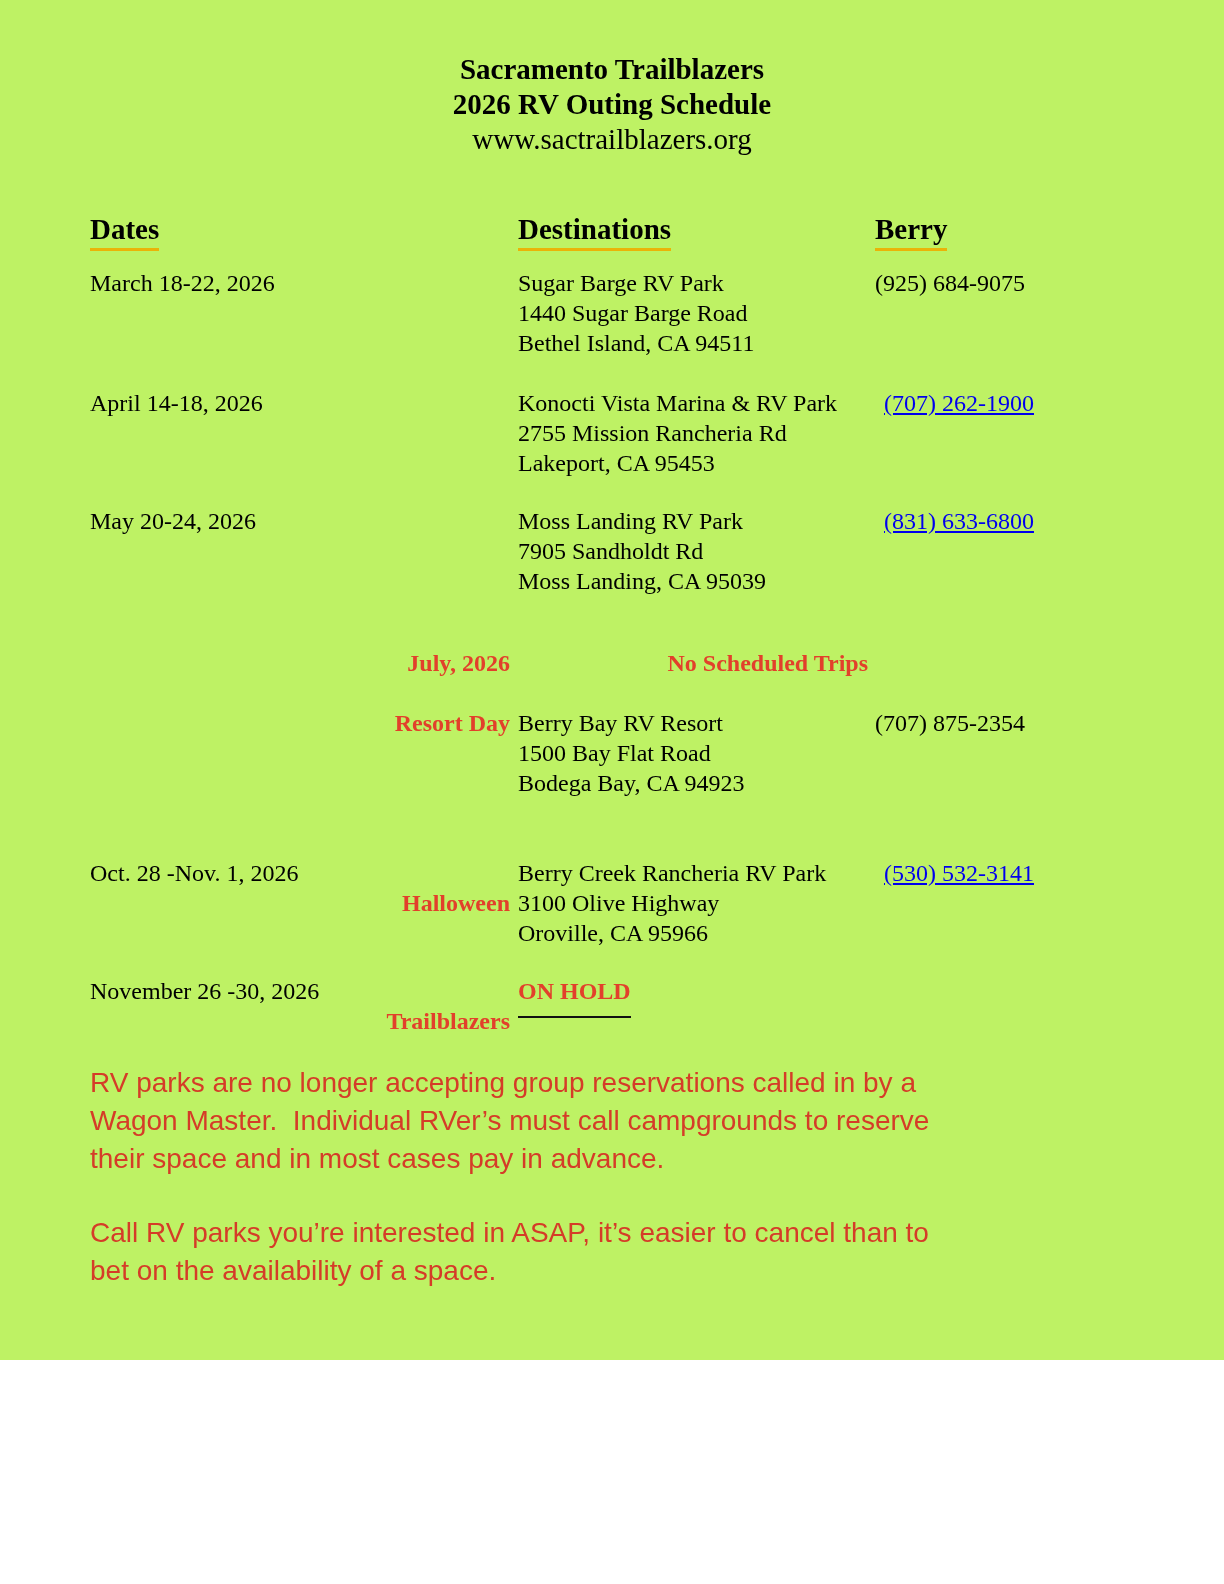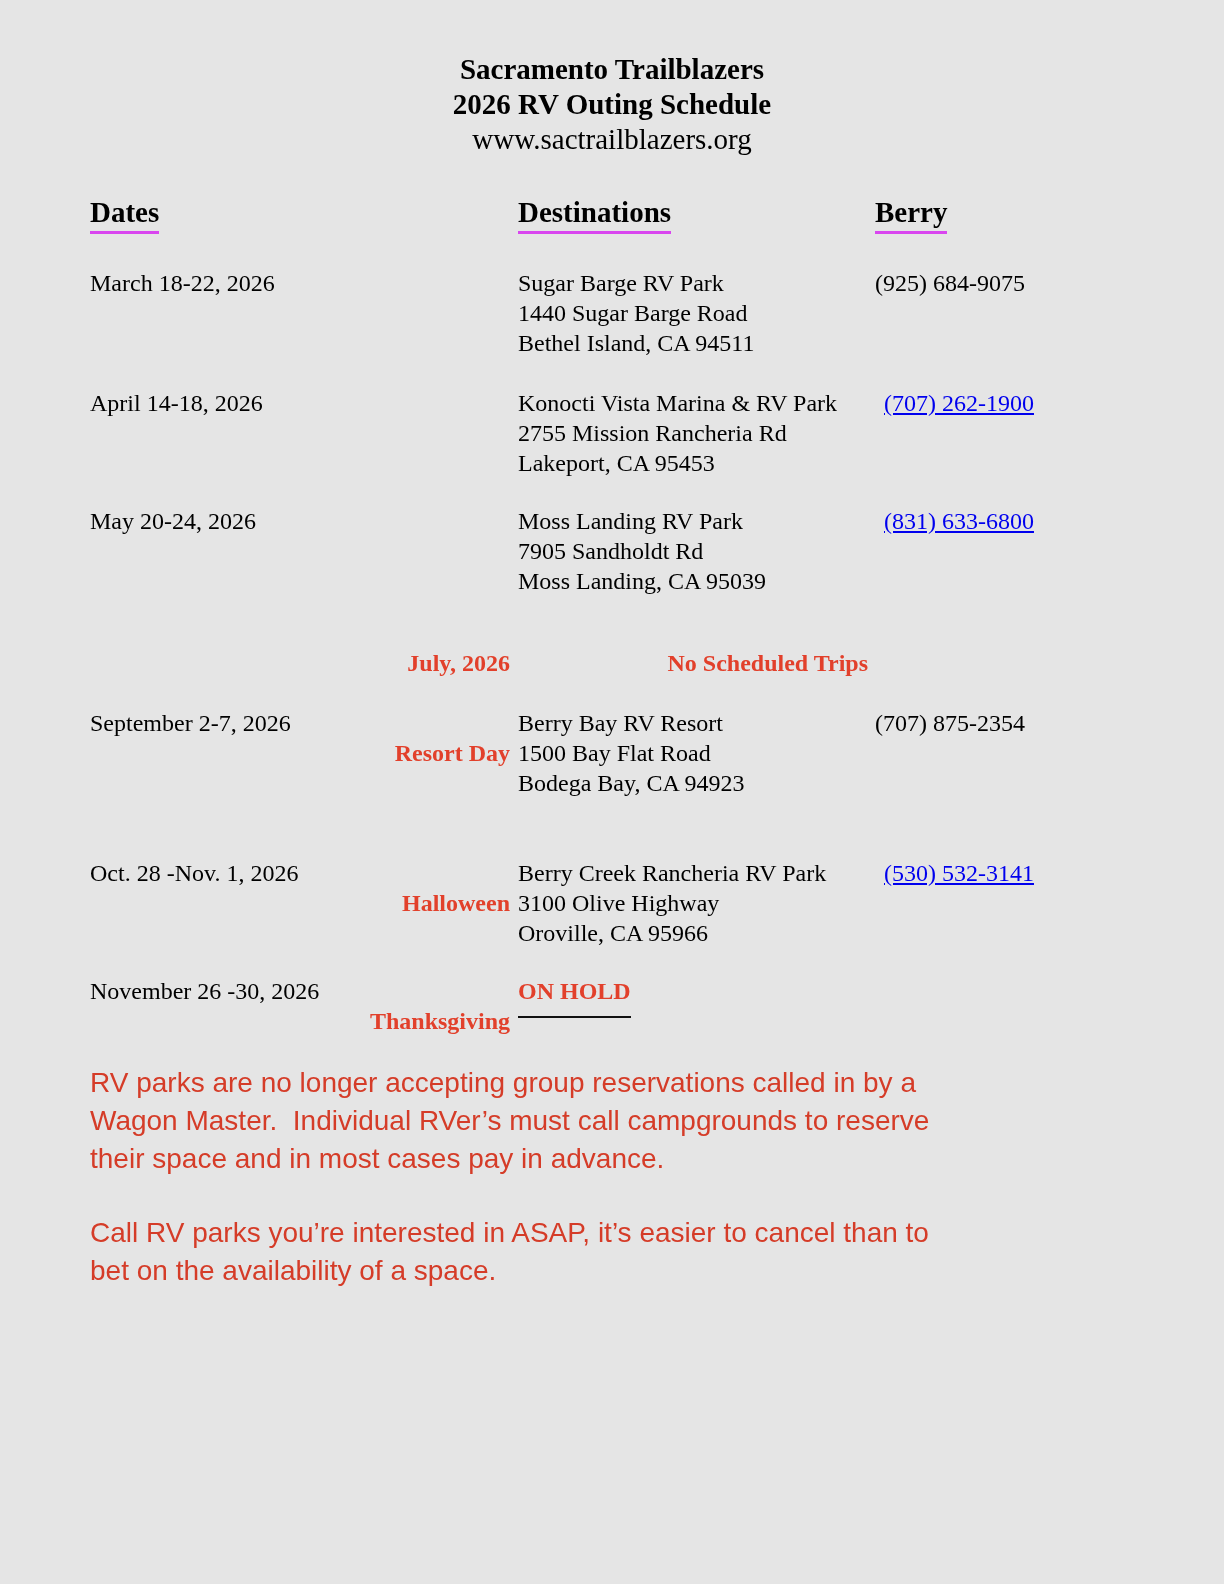--- a/index.html
+++ b/index.html
@@ -1,20 +1,20 @@
 <!DOCTYPE html>
 <html><head>
 <meta charset="utf-8">
 <style>
   html, body { margin: 0; padding: 0; background: #ffffff; }
   #page {
     position: relative;
     width: 1224px;
-    height: 1584px;
-    background: #e5e5e5;
+    height: 1360px;
+    background: #bef264;
     font-family: "Liberation Serif", "DejaVu Serif", serif;
     color: #000000;
     overflow: hidden;
   }
 
   
   #title-block {
     position: absolute;
     top: 52px;
     left: 0;
@@ -28,22 +28,23 @@
   
   .abs-row { position: absolute; left: 0; width: 100%; }
   .c-date { position: absolute; left: 90px; width: 420px; }
   .c-dest { position: absolute; left: 518px; width: 350px; }
   .c-rate { position: absolute; left: 875px; width: 300px; }
 
   .hdr {
     font-size: 29px;
     font-weight: bold;
     display: inline-block;
-    border-bottom: 3px solid #d946ef;
+    border-bottom: 3px solid #eab308;
     padding-bottom: 2px;
+    margin-top: 17px;
   }
 
   .body-text { font-size: 24px; line-height: 30px; }
   .red-bold { color: #e2402b; font-weight: bold; text-align: right; }
 
   a.phone-link {
     color: #0000ee;
     text-decoration: underline;
     margin-left: 9px;
   }
@@ -114,21 +115,20 @@
     <div class="c-rate"><a class="phone-link" href="#">(831) 633-6800</a></div>
   </div>
 
   <div class="abs-row body-text" style="top:648px">
     <div class="c-date red-bold">July, 2026</div>
     <div class="c-dest red-bold">No Scheduled Trips</div>
   </div>
 
   <div class="abs-row body-text" style="top:708px">
     <div class="c-date">
-      <div>September 2-7, 2026</div>
       <div class="red-bold">Resort Day</div>
     </div>
     <div class="c-dest">
       <div>Berry Bay RV Resort</div>
       <div>1500 Bay Flat Road</div>
       <div>Bodega Bay, CA 94923</div>
     </div>
     <div class="c-rate">(707) 875-2354</div>
   </div>
 
@@ -141,21 +141,21 @@
       <div>Berry Creek Rancheria RV Park</div>
       <div>3100 Olive Highway</div>
       <div>Oroville, CA 95966</div>
     </div>
     <div class="c-rate"><a class="phone-link" href="#">(530) 532-3141</a></div>
   </div>
 
   <div class="abs-row body-text" style="top:976px">
     <div class="c-date">
       <div>November 26 -30, 2026</div>
-      <div class="red-bold">Thanksgiving</div>
+      <div class="red-bold">Trailblazers</div>
     </div>
     <div class="c-dest"><span class="on-hold">ON HOLD</span></div>
   </div>
 
   <div class="notice" style="top:1064px">RV parks are no longer accepting group reservations called in by a
 Wagon Master.  Individual RVer’s must call campgrounds to reserve
 their space and in most cases pay in advance.</div>
   <div class="notice" style="top:1214px">Call RV parks you’re interested in ASAP, it’s easier to cancel than to
 bet on the availability of a space.</div>
 

